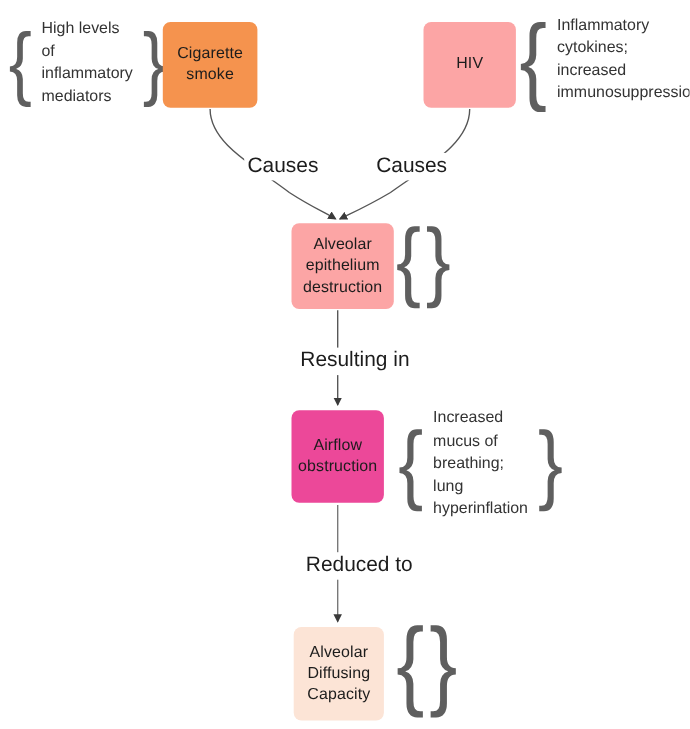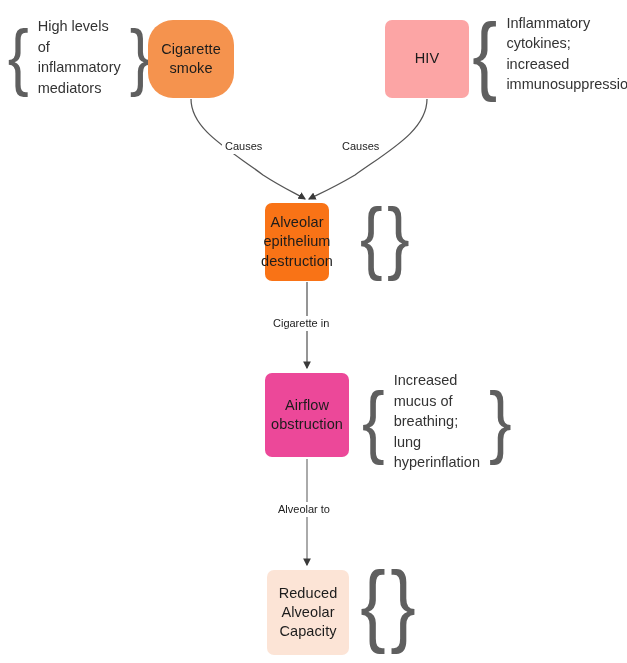--- a/index.html
+++ b/index.html
@@ -38,29 +38,28 @@
     font-size: 14.5px;
     line-height: 1.32;
     letter-spacing: 0.1px;
     padding: 4px 6px;
     z-index: 3;
   }
 
   .node-cigarette {
     left: 148px; top: 20px; width: 86px; height: 78px;
     background: #F5934E;
-    border-radius: 25px;
   }
   .node-hiv {
     left: 385px; top: 20px; width: 84px; height: 78px;
     background: #fca5a5;
   }
   .node-alveolar {
-    left: 265px; top: 203px; width: 64px; height: 78px;
-    background: #f97316;
+    left: 265px; top: 203px; width: 93px; height: 78px;
+    background: #fca5a5;
   }
   .node-airflow {
     left: 265px; top: 373px; width: 84px; height: 84px;
     background: #ec4899;
   }
   .node-reduced {
     left: 267px; top: 570px; width: 82px; height: 85px;
     background: #FCE4D6;
   }
 
@@ -96,21 +95,21 @@
   .annot-mucus .brace { font-size: 80px; }
   .annot-breathing { left: 360px; top: 370px; width: 154px; }
   .annot-breathing .brace { font-size: 80px; }
   .annot-inability { left: 358px; top: 562px; width: 190px; }
   .annot-inability .brace { font-size: 90px; }
 
   .edge-label {
     position: absolute;
     background: #ffffff;
     color: #1c1c1c;
-    font-size: 11px;
+    font-size: 19px;
     line-height: 1.2;
     padding: 1px 3px;
     white-space: nowrap;
     z-index: 4;
   }
   .lbl-causes-left  { left: 222px; top: 139px; }
   .lbl-causes-right { left: 339px; top: 139px; }
   .lbl-resulting    { left: 270px; top: 316px; }
   .lbl-leading      { left: 275px; top: 502px; }
 </style>
@@ -136,21 +135,21 @@
   </svg>
 
   <div class="node node-cigarette">Cigarette smoke</div>
 
   <div class="node node-hiv">HIV</div>
 
   <div class="node node-alveolar">Alveolar epithelium destruction</div>
 
   <div class="node node-airflow">Airflow obstruction</div>
 
-  <div class="node node-reduced">Reduced Alveolar Capacity</div>
+  <div class="node node-reduced">Alveolar Diffusing Capacity</div>
 
   <div class="annot annot-inflam">
     <span class="brace">{</span>
     <span class="annot-text">High levels of inflammatory mediators</span>
     <span class="brace">}</span>
   </div>
 
   <div class="annot annot-cytokines">
     <span class="brace">{</span>
     <span class="annot-text">Inflammatory cytokines; increased immunosuppression</span>
@@ -168,16 +167,16 @@
     <span class="brace">}</span>
   </div>
 
   <div class="annot annot-inability">
     <span class="brace">{</span>
     <span class="brace">}</span>
   </div>
 
   <div class="edge-label lbl-causes-left">Causes</div>
   <div class="edge-label lbl-causes-right">Causes</div>
-  <div class="edge-label lbl-resulting">Cigarette in</div>
-  <div class="edge-label lbl-leading">Alveolar to</div>
+  <div class="edge-label lbl-resulting">Resulting in</div>
+  <div class="edge-label lbl-leading">Reduced to</div>
 
 </div>
 
 </body></html>

